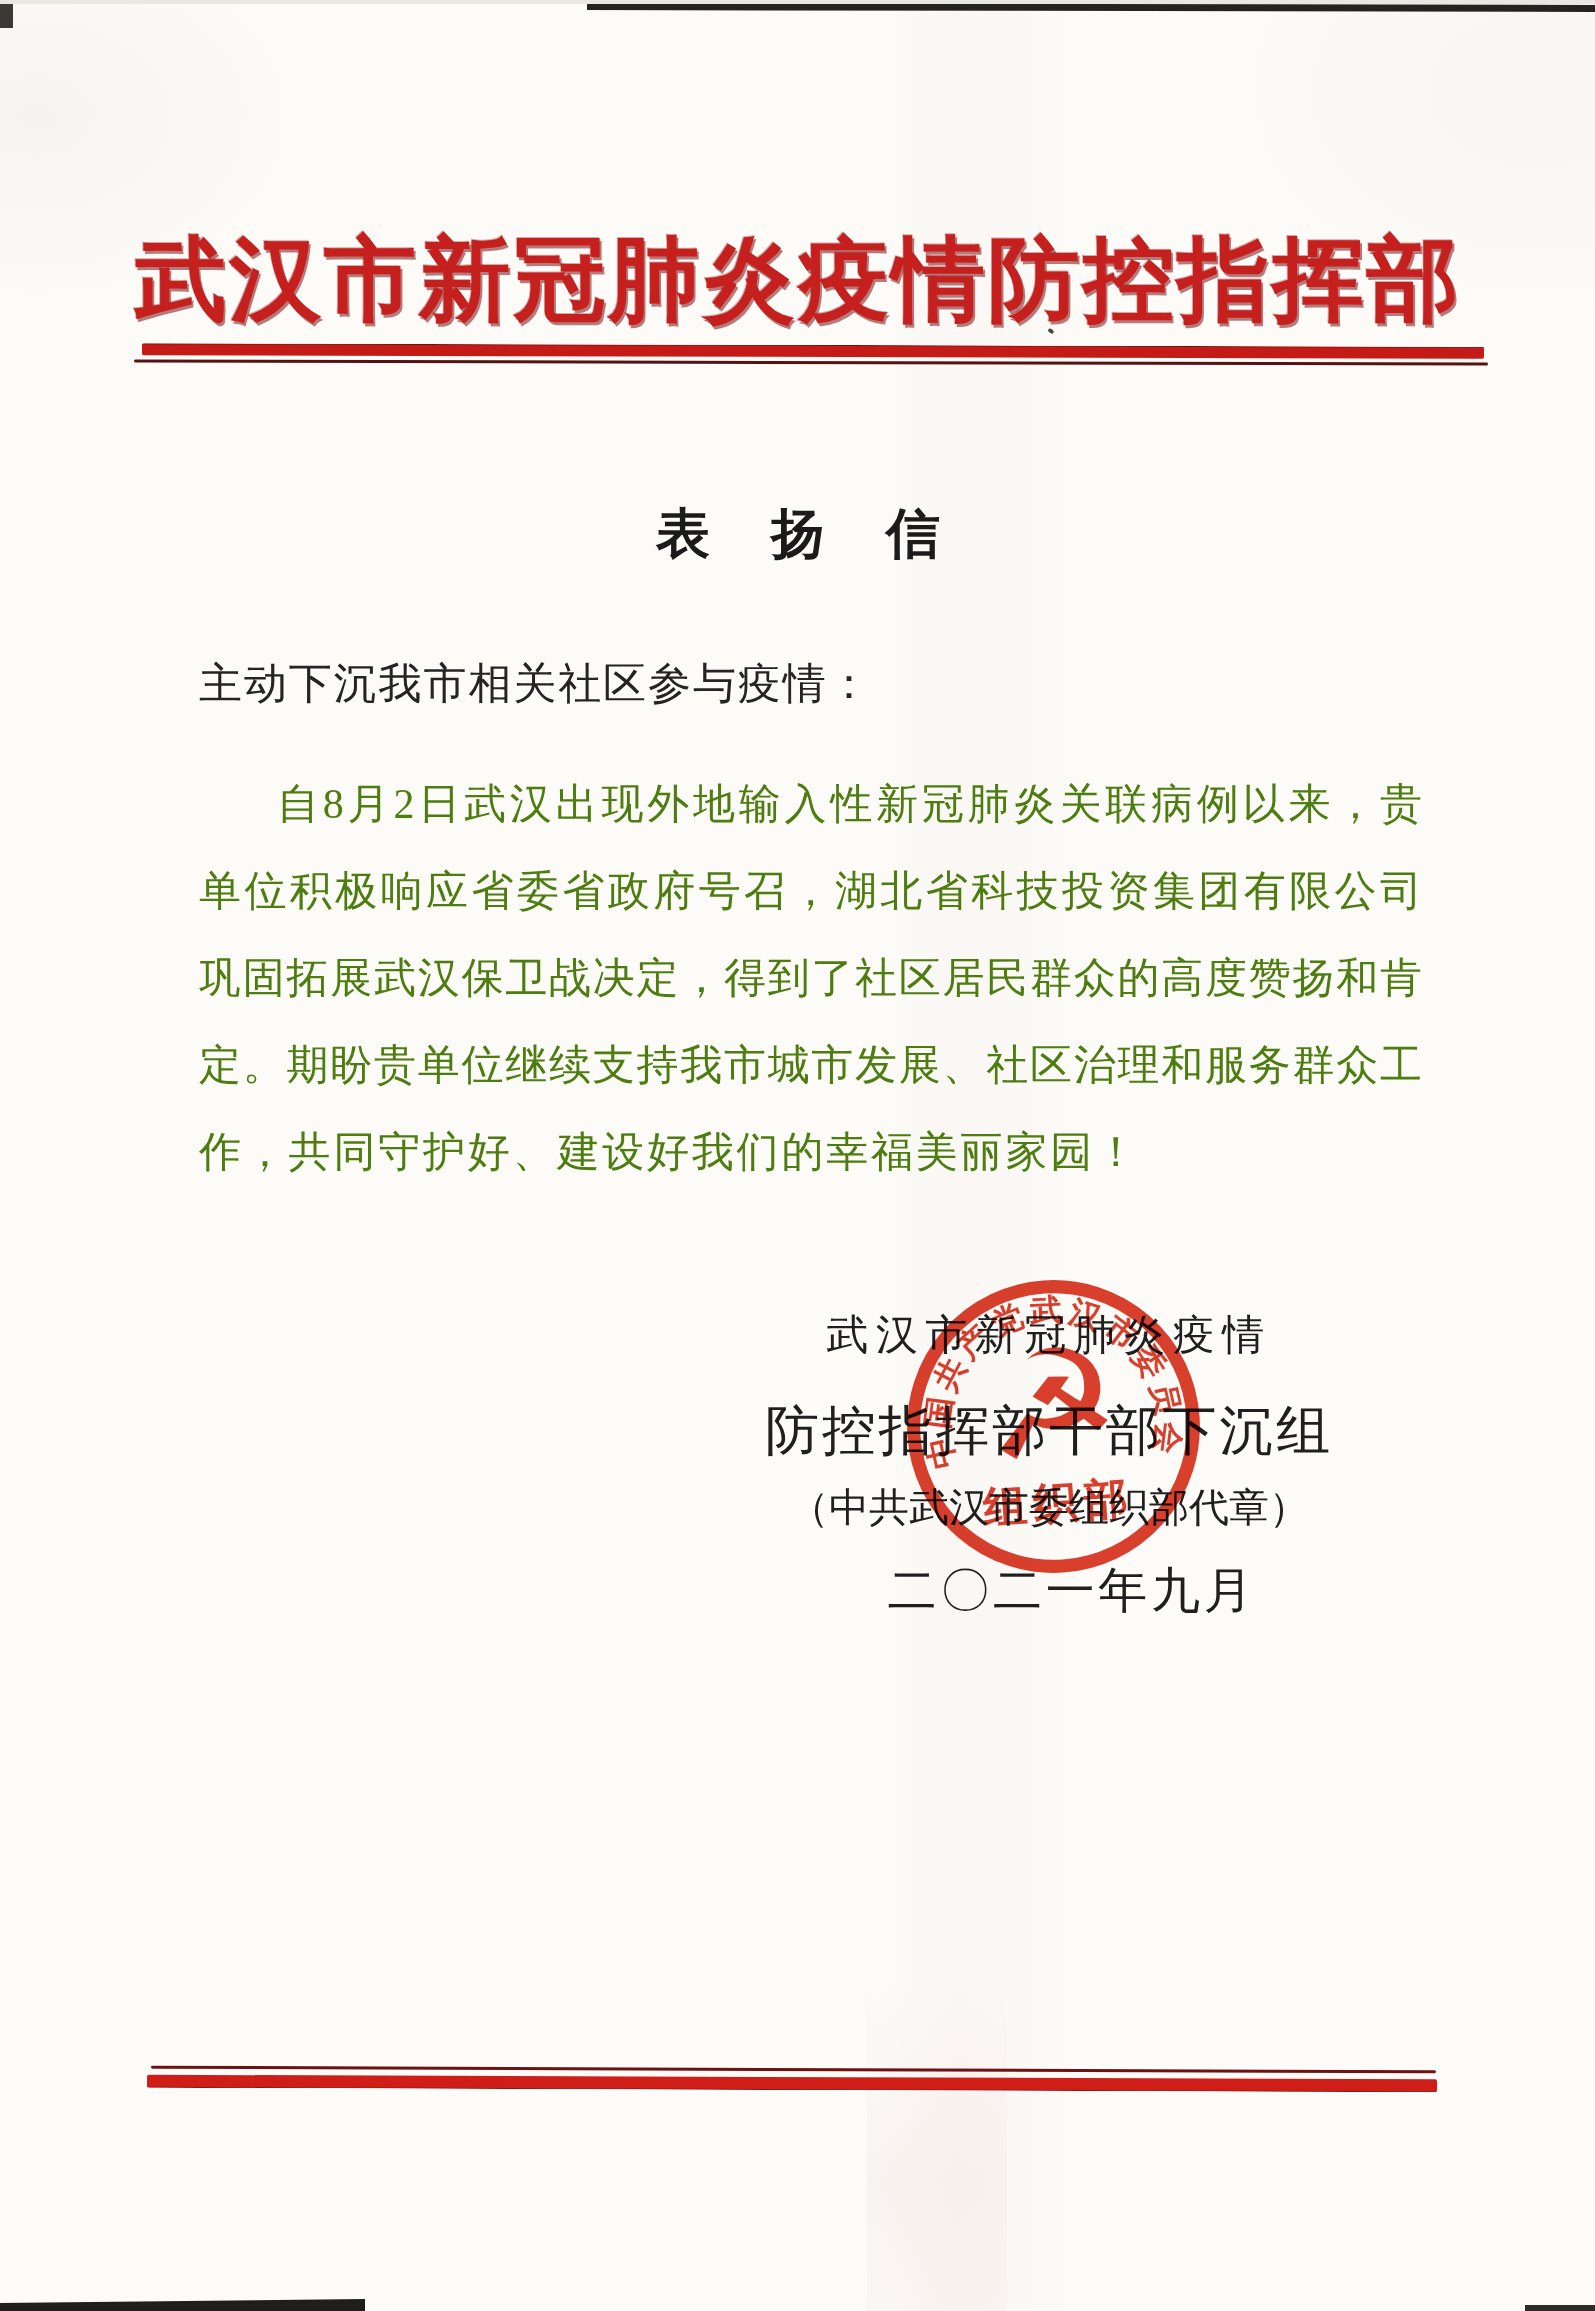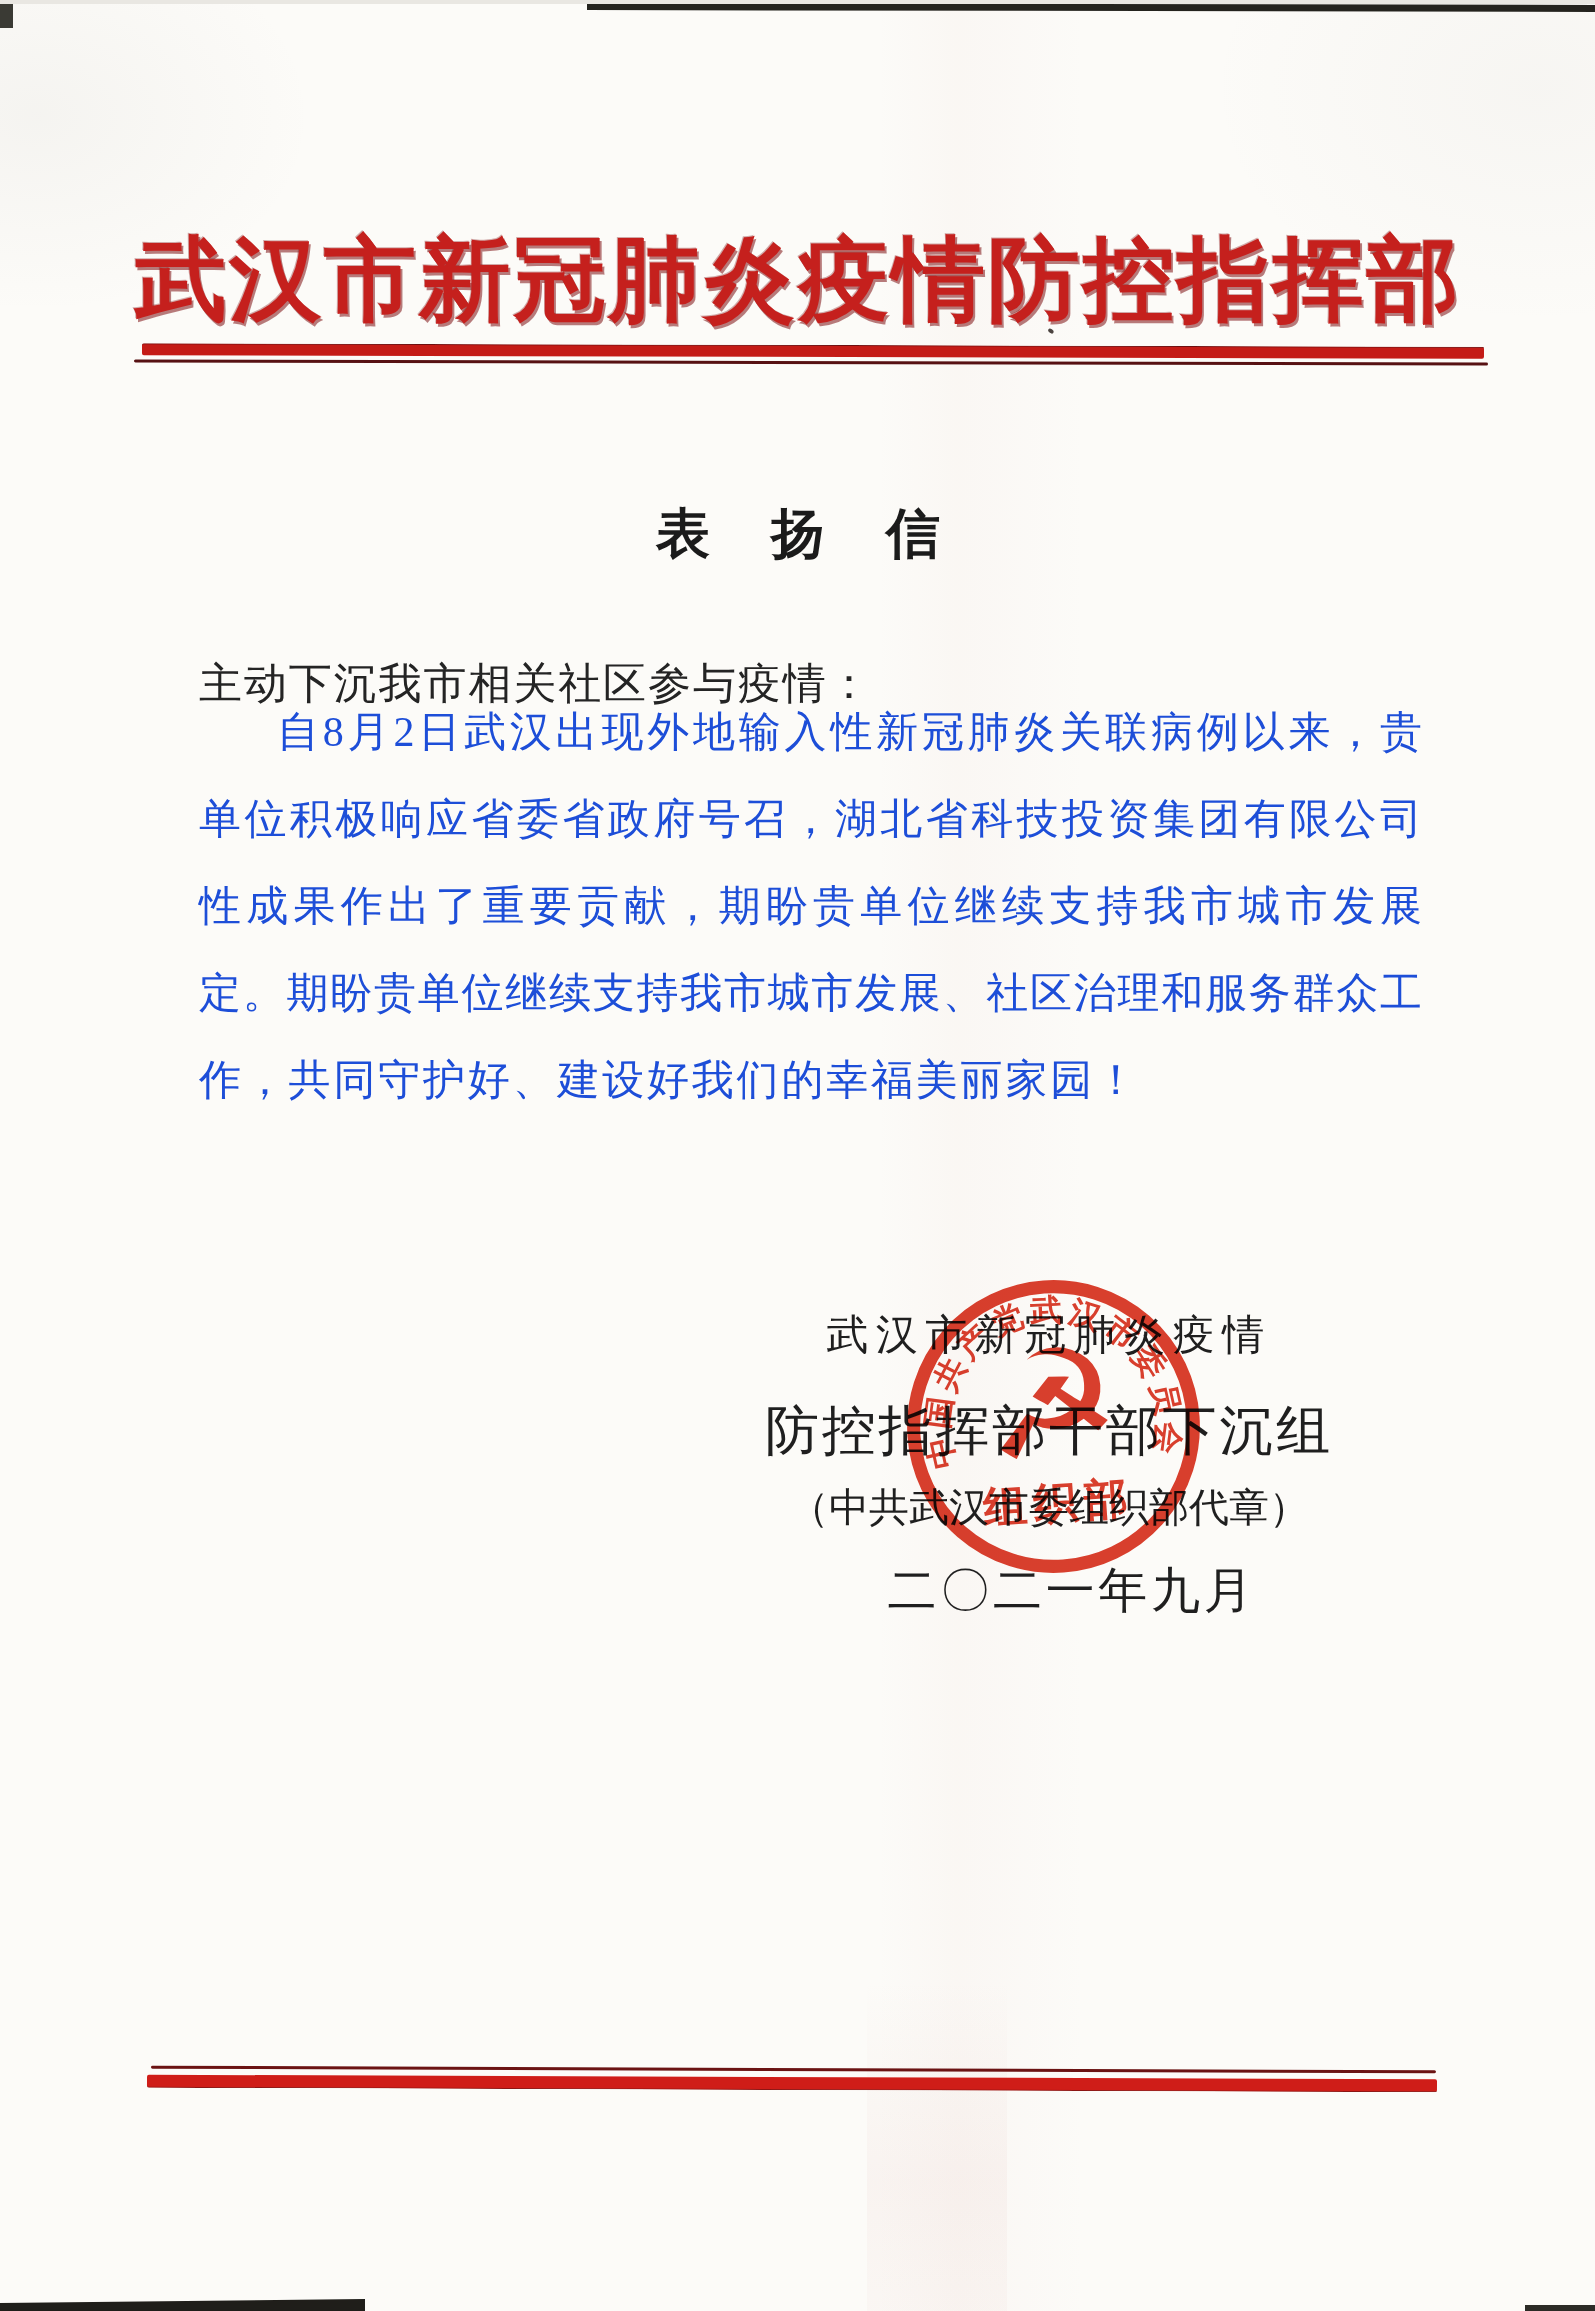--- a/index.html
+++ b/index.html
@@ -38,21 +38,21 @@
   .letter-title{
     position:absolute;left:0;top:494px;width:100%;margin:0;
     text-align:center;font-size:54px;font-weight:800;color:#1b1b1b;
     letter-spacing:61px;text-indent:61px;
   }
 
   .salutation{
     position:absolute;left:199px;top:651px;font-size:43px;color:#242424;letter-spacing:1.9px;
   }
 
-  .para{position:absolute;left:199px;top:685px;width:1223px;color:#1d4ed8;}
+  .para{position:absolute;left:199px;top:757px;width:1223px;color:#4d7c0f;}
   .body-line{
     font-size:42px;line-height:87px;height:87px;
     text-align:justify;text-align-last:justify;
   }
   .body-line.first{text-indent:78px;}
   .body-line.last{text-align-last:left;letter-spacing:2.8px;}
 
   .signature{position:absolute;left:718px;top:1303px;width:662px;height:317px;color:#1f1f1f;}
   .sig-line{position:absolute;left:0;width:100%;text-align:center;white-space:nowrap;}
   .sig-l1{top:0;font-size:42px;letter-spacing:7.5px;}
@@ -87,21 +87,21 @@
   <div class="rule rule-top-thin"></div>
   <div class="artifact speck"></div>
 
   <h2 class="letter-title">表扬信</h2>
 
   <div class="salutation">主动下沉我市相关社区参与疫情：</div>
 
   <div class="para">
     <div class="body-line first">自8月2日武汉出现外地输入性新冠肺炎关联病例以来，贵</div>
     <div class="body-line">单位积极响应省委省政府号召，湖北省科技投资集团有限公司</div>
-    <div class="body-line">性成果作出了重要贡献，期盼贵单位继续支持我市城市发展</div>
+    <div class="body-line">巩固拓展武汉保卫战决定，得到了社区居民群众的高度赞扬和肯</div>
     <div class="body-line">定。期盼贵单位继续支持我市城市发展、社区治理和服务群众工</div>
     <div class="body-line last">作，共同守护好、建设好我们的幸福美丽家园！</div>
   </div>
 
   <div class="signature">
     <div class="sig-line sig-l1">武汉市新冠肺炎疫情</div>
     <div class="sig-line sig-l2">防控指挥部干部下沉组</div>
     <div class="sig-line sig-l3">（中共武汉市委组织部代章）</div>
     <div class="sig-line sig-l4">二〇二一年九月</div>
   </div>

